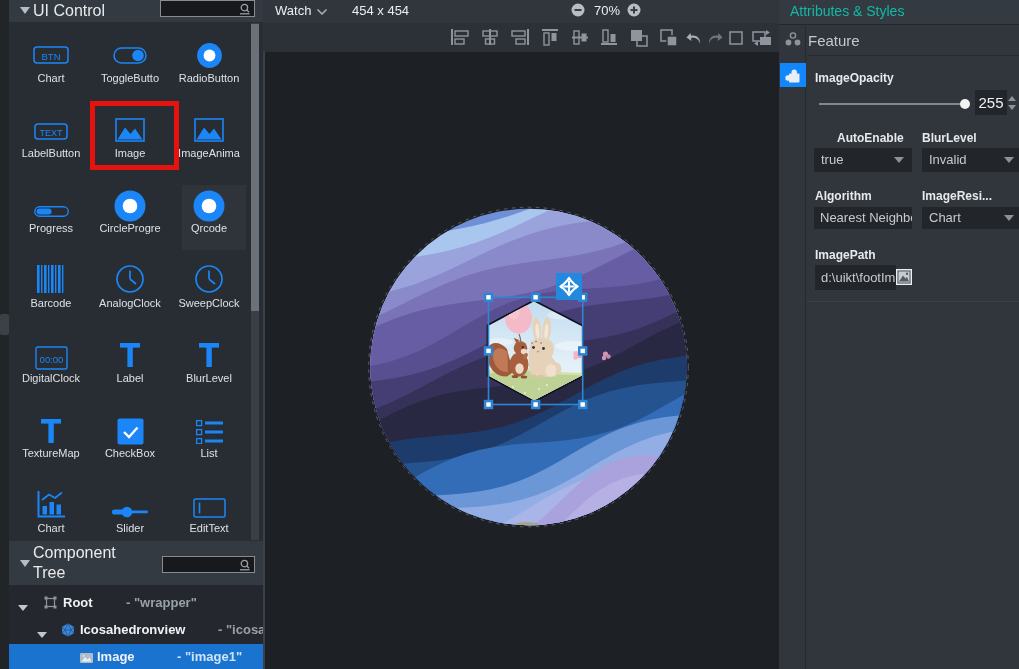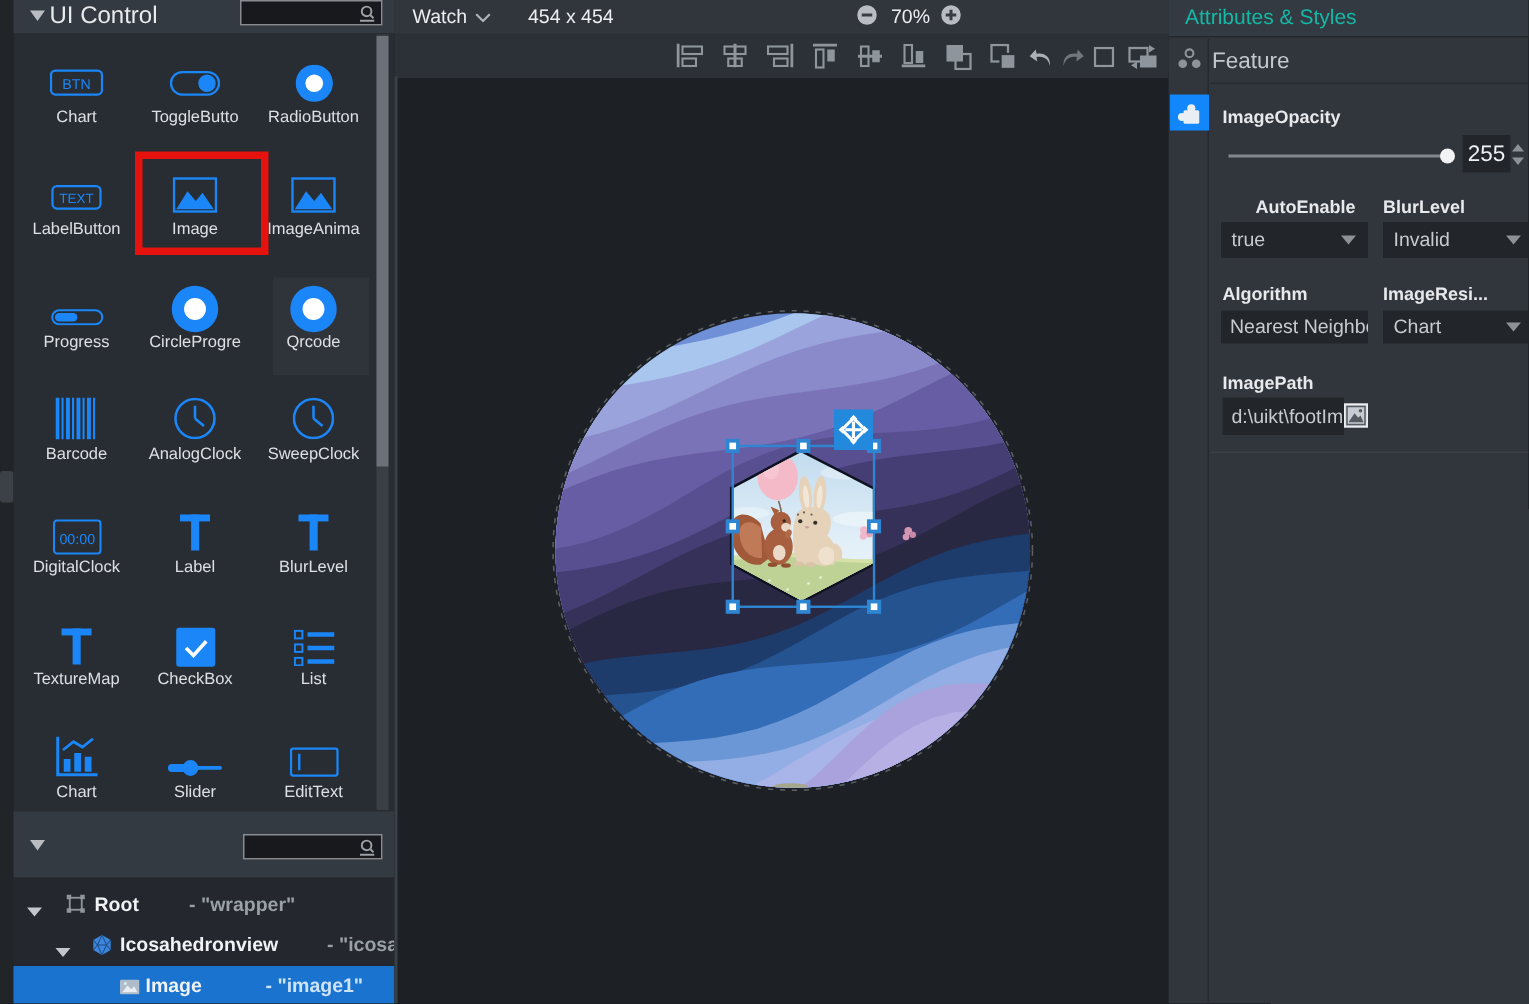--- a/index.html
+++ b/index.html
@@ -222,20 +222,21 @@
         <line x1="6.5" y1="4.5" x2="6.5" y2="15.5" stroke="#1b86f7" stroke-width="1.6"></line>
       </svg>
     </div>
 <div class="cell" style="left:174px;top:522.1px;white-space:nowrap;overflow:hidden;">EditText</div>
   <div class="abs" id="redbox"></div>
   <div class="abs" id="lscrolltrack"></div>
   <div class="abs" id="lscroll"></div>
 
   <div class="abs hdr" id="cthdr">
     <div class="abs tri" style="left:11px;top:19px;"></div>
+    <div style="margin-left:24px;line-height:20px;padding-top:2px;">Component<br>Tree</div>
   </div>
   <div class="abs sbox" style="left:162px;top:556px;width:93px;">
     <svg class="sico" viewBox="0 0 12 12">
         <circle cx="5.4" cy="4.6" r="3.2" fill="none" stroke="#9ba0a6" stroke-width="1.3"></circle>
         <line x1="7.8" y1="7" x2="10" y2="9.2" stroke="#9ba0a6" stroke-width="1.3"></line>
         <line x1="1" y1="10.8" x2="10.5" y2="10.8" stroke="#9ba0a6" stroke-width="1.3"></line>
       </svg>
   </div>
   <div class="abs" id="treebg"></div>
 

